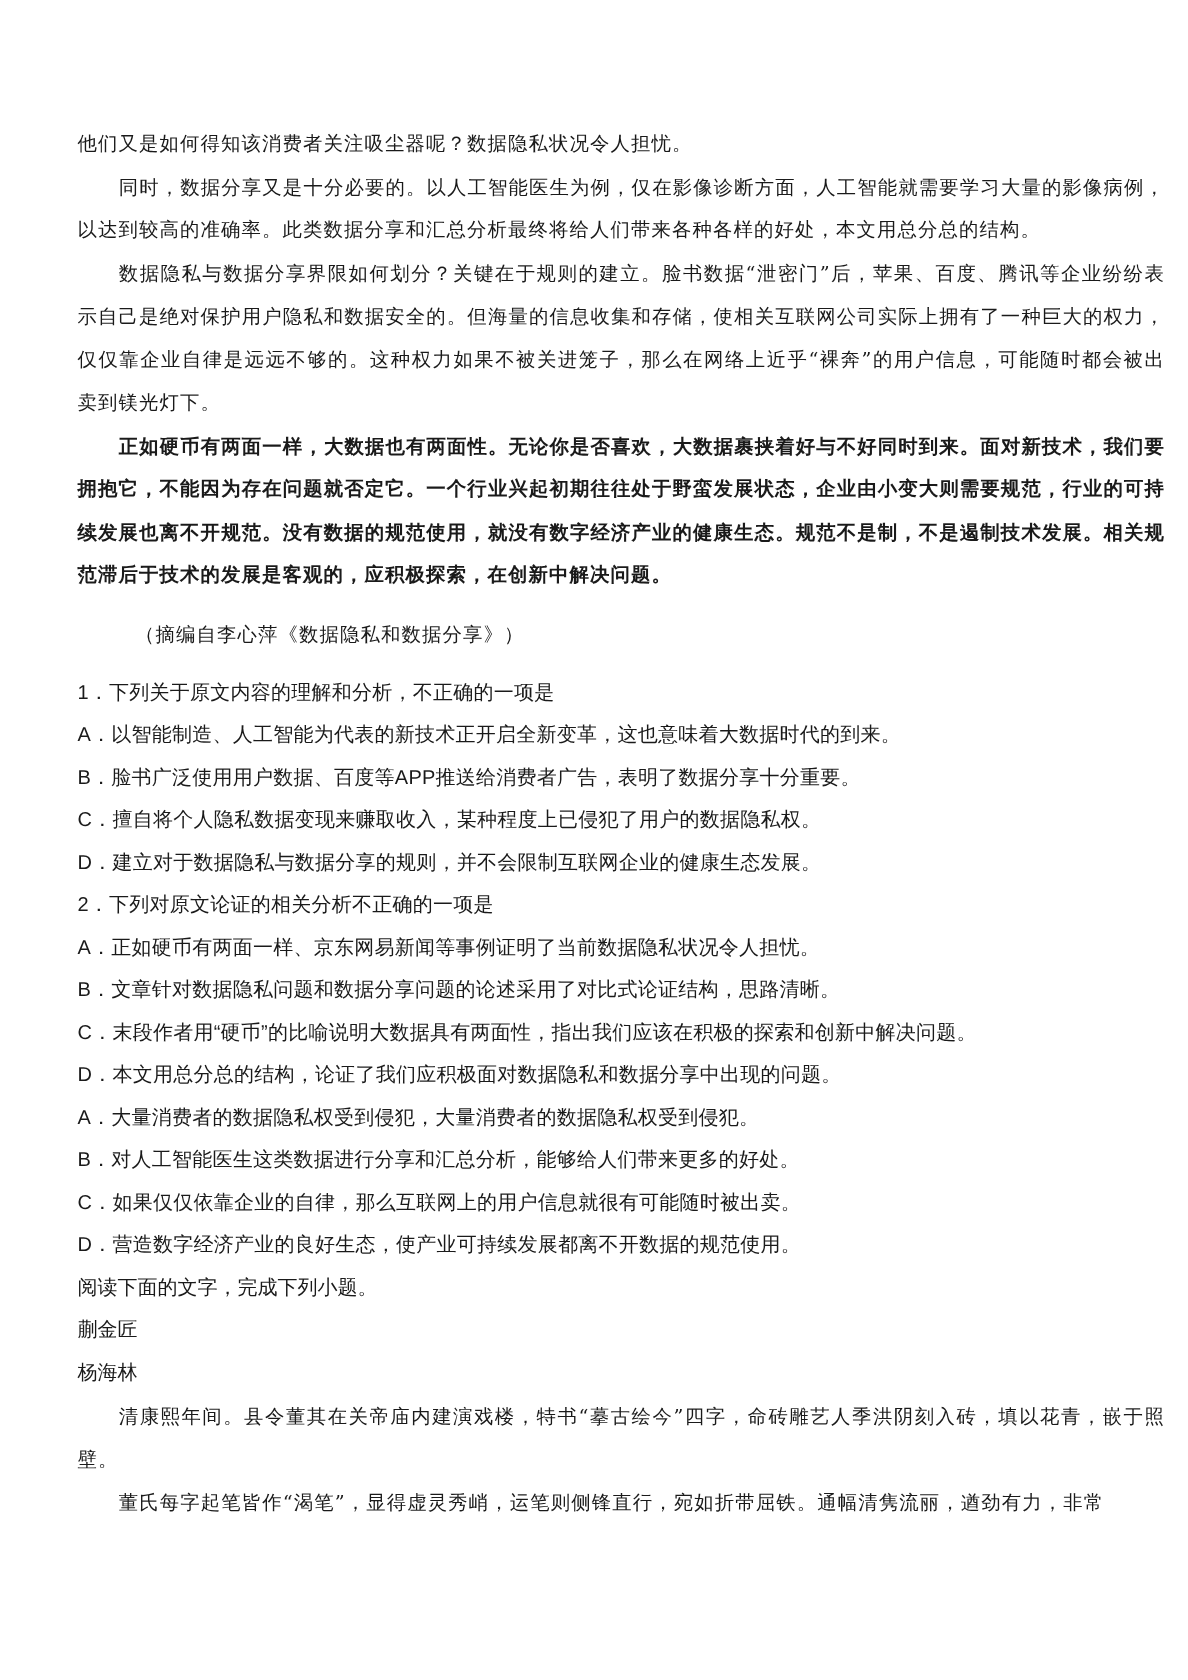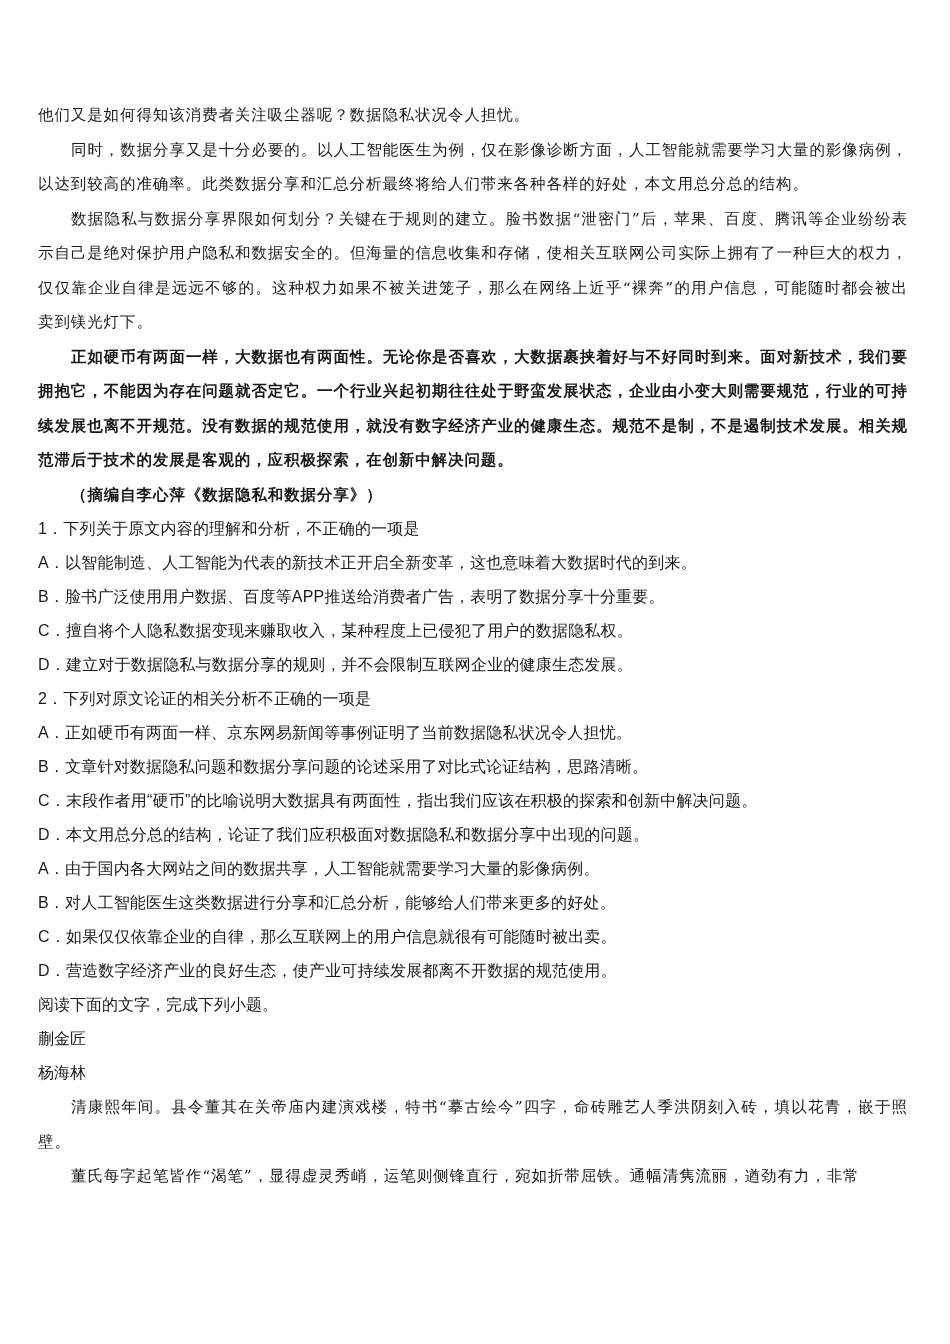--- a/index.html
+++ b/index.html
@@ -10,21 +10,21 @@
     body {
       width: 950px;
       height: 1344px;
       position: relative;
       overflow: hidden;
       font-family: "DejaVu Serif", "Liberation Serif", serif;
       color: #1a1a1a;
     }
     .page {
       position: absolute;
-      left: 38px;
+      left: 62px;
       top: 98px;
       width: 870px;
     }
     .para {
       font-size: 15.5px;
       line-height: 34.5px;
       text-indent: 33px;
       text-align: justify;
       letter-spacing: 0.9px;
     }
@@ -52,41 +52,41 @@
 </head>
 <body>
 
 <div class="page">
 
   <section>
     <p class="para first" style="margin:0;">他们又是如何得知该消费者关注吸尘器呢？数据隐私状况令人担忧。</p>
     <p class="para" style="margin:0;">同时，数据分享又是十分必要的。以人工智能医生为例，仅在影像诊断方面，人工智能就需要学习大量的影像病例，以达到较高的准确率。此类数据分享和汇总分析最终将给人们带来各种各样的好处，本文用总分总的结构。</p>
     <p class="para" style="margin:0;">数据隐私与数据分享界限如何划分？关键在于规则的建立。脸书数据“泄密门”后，苹果、百度、腾讯等企业纷纷表示自己是绝对保护用户隐私和数据安全的。但海量的信息收集和存储，使相关互联网公司实际上拥有了一种巨大的权力，仅仅靠企业自律是远远不够的。这种权力如果不被关进笼子，那么在网络上近乎“裸奔”的用户信息，可能随时都会被出卖到镁光灯下。</p>
     <p class="para" style="margin:0;font-weight:bold;">正如硬币有两面一样，大数据也有两面性。无论你是否喜欢，大数据裹挟着好与不好同时到来。面对新技术，我们要拥抱它，不能因为存在问题就否定它。一个行业兴起初期往往处于野蛮发展状态，企业由小变大则需要规范，行业的可持续发展也离不开规范。没有数据的规范使用，就没有数字经济产业的健康生态。规范不是制，不是遏制技术发展。相关规范滞后于技术的发展是客观的，应积极探索，在创新中解决问题。</p>
-    <p class="para source" style="margin:0;font-weight:bold;">（摘编自李心萍《数据隐私和数据分享》）</p>
+    <p class="para source" style="margin:13px;">（摘编自李心萍《数据隐私和数据分享》）</p>
   </section>
 
   <section>
     <div class="q">1．下列关于原文内容的理解和分析，不正确的一项是</div>
     <div class="q">A．以智能制造、人工智能为代表的新技术正开启全新变革，这也意味着大数据时代的到来。</div>
     <div class="q">B．脸书广泛使用用户数据、百度等APP推送给消费者广告，表明了数据分享十分重要。</div>
     <div class="q">C．擅自将个人隐私数据变现来赚取收入，某种程度上已侵犯了用户的数据隐私权。</div>
     <div class="q">D．建立对于数据隐私与数据分享的规则，并不会限制互联网企业的健康生态发展。</div>
   </section>
 
   <section>
     <div class="q">2．下列对原文论证的相关分析不正确的一项是</div>
     <div class="q">A．正如硬币有两面一样、京东网易新闻等事例证明了当前数据隐私状况令人担忧。</div>
     <div class="q">B．文章针对数据隐私问题和数据分享问题的论述采用了对比式论证结构，思路清晰。</div>
     <div class="q">C．末段作者用“硬币”的比喻说明大数据具有两面性，指出我们应该在积极的探索和创新中解决问题。</div>
     <div class="q">D．本文用总分总的结构，论证了我们应积极面对数据隐私和数据分享中出现的问题。</div>
   </section>
 
   <section>
-    <div class="q">A．由于国内各大网站之间的数据共享，人工智能就需要学习大量的影像病例。</div>
+    <div class="q">A．大量消费者的数据隐私权受到侵犯，大量消费者的数据隐私权受到侵犯。</div>
     <div class="q">B．对人工智能医生这类数据进行分享和汇总分析，能够给人们带来更多的好处。</div>
     <div class="q">C．如果仅仅依靠企业的自律，那么互联网上的用户信息就很有可能随时被出卖。</div>
     <div class="q">D．营造数字经济产业的良好生态，使产业可持续发展都离不开数据的规范使用。</div>
   </section>
 
   <section>
     <div class="plain">阅读下面的文字，完成下列小题。</div>
     <div class="plain">蒯金匠</div>
     <div class="plain">杨海林</div>
     <p class="para" style="margin:0;">清康熙年间。县令董其在关帝庙内建演戏楼，特书“摹古绘今”四字，命砖雕艺人季洪阴刻入砖，填以花青，嵌于照壁。</p>

